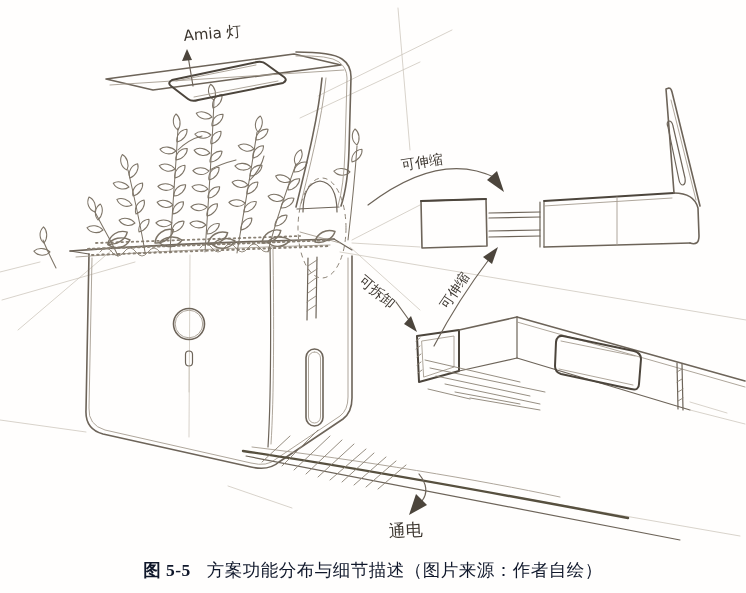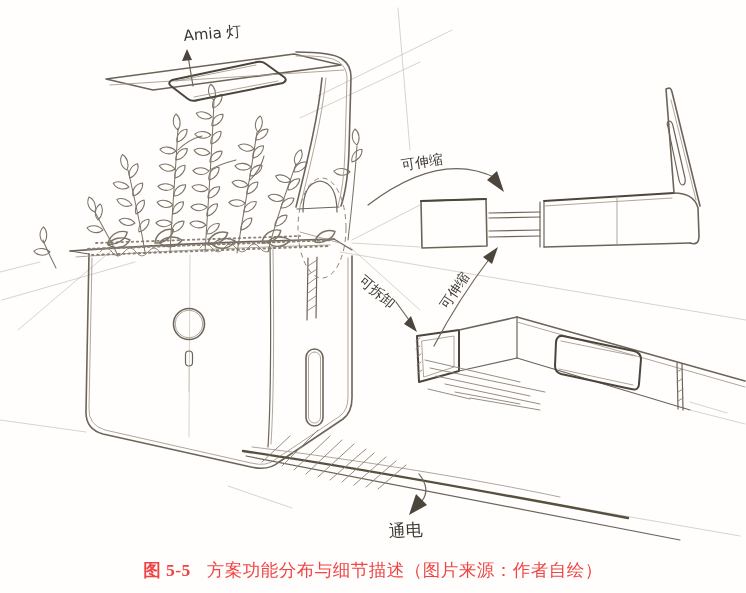--- a/index.html
+++ b/index.html
@@ -11,21 +11,21 @@
   .s1b{fill:none;stroke:#6d6459;stroke-width:1.2;stroke-linecap:round;stroke-linejoin:round;}
   .sd{fill:none;stroke:#4c453c;stroke-width:2;stroke-linecap:round;stroke-linejoin:round;}
   .s2{fill:none;stroke:#a59c90;stroke-width:.9;stroke-linecap:round;}
   .s3{fill:none;stroke:#c7c0b5;stroke-width:.7;stroke-linecap:round;}
   .hatch{fill:none;stroke:#8a8174;stroke-width:.9;stroke-linecap:round;}
   .leafp{fill:none;stroke:#7d7467;stroke-width:1.05;stroke-linecap:round;stroke-linejoin:round;}
   .soil{fill:none;stroke:#8a8174;stroke-linecap:round;}
   .fillk{fill:#4c453c;stroke:none;}
   .hand{font-family:"DejaVu Sans",sans-serif;fill:#3c362f;}
   .caption{position:absolute;left:0;right:0;top:558px;text-align:center;
-           font-family:"Liberation Serif","DejaVu Serif",serif;color:#ef4444;
+           font-family:"Liberation Serif","DejaVu Serif",serif;color:#0f172a;
            font-size:17.5px;letter-spacing:.5px;}
   .caption .num{font-weight:bold;margin-right:16px;}
 </style>
 </head>
 <body>
 
 <div class="page">
 
   <svg class="sketch" width="746" height="560" viewBox="0 0 746 560">
     <defs>

